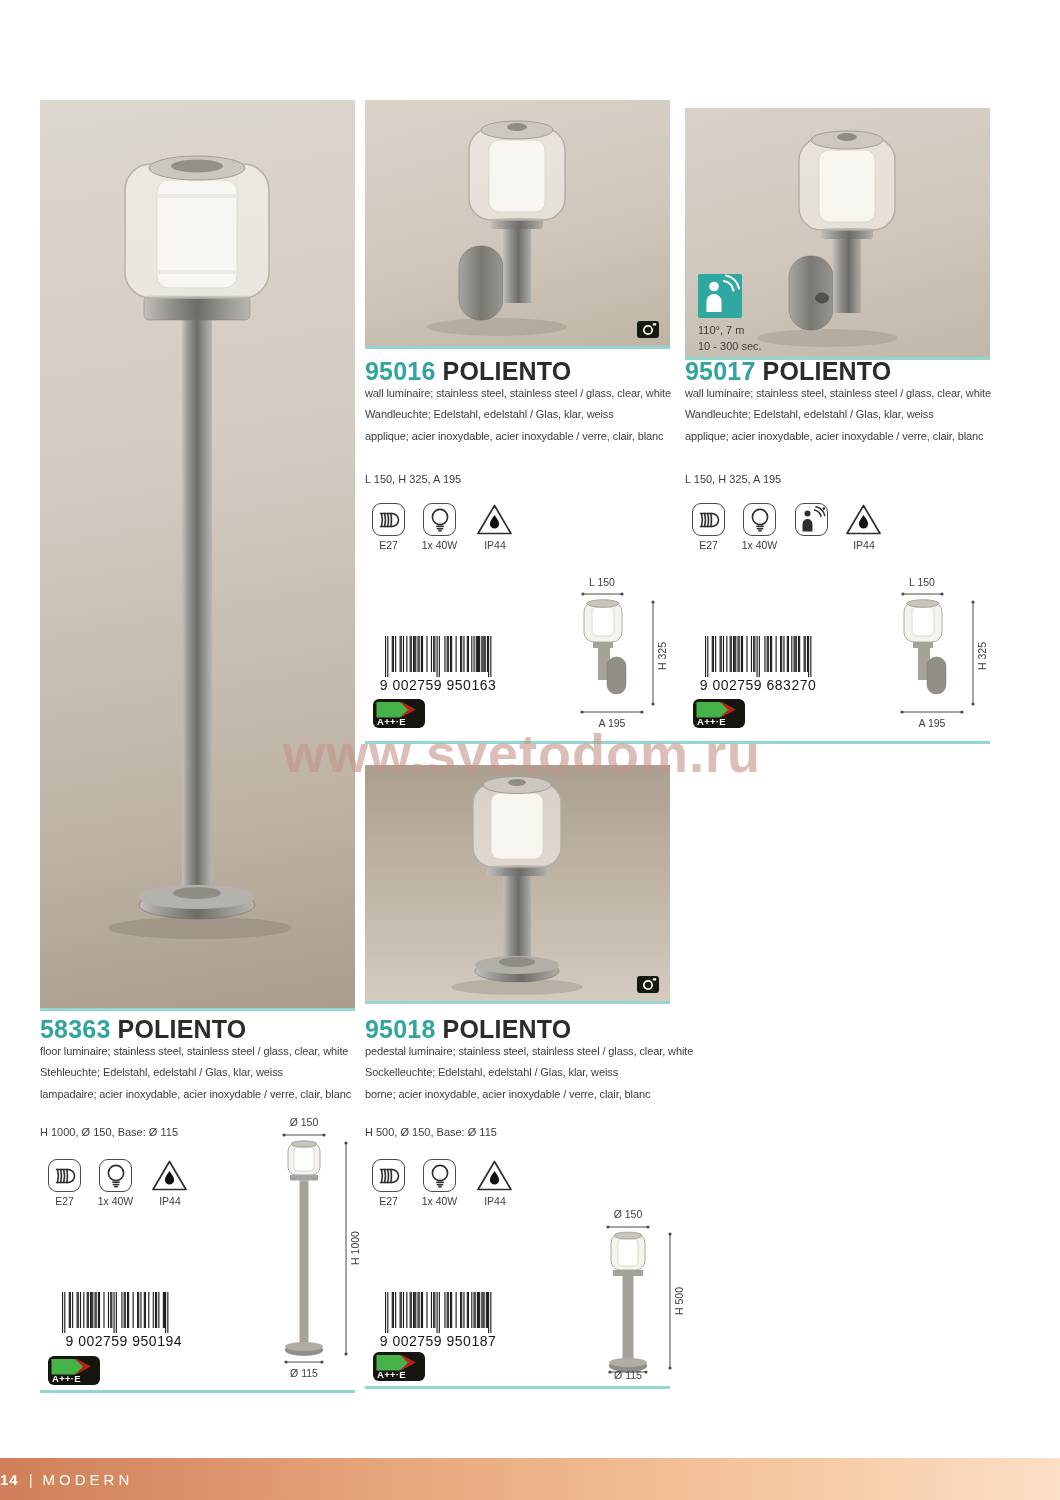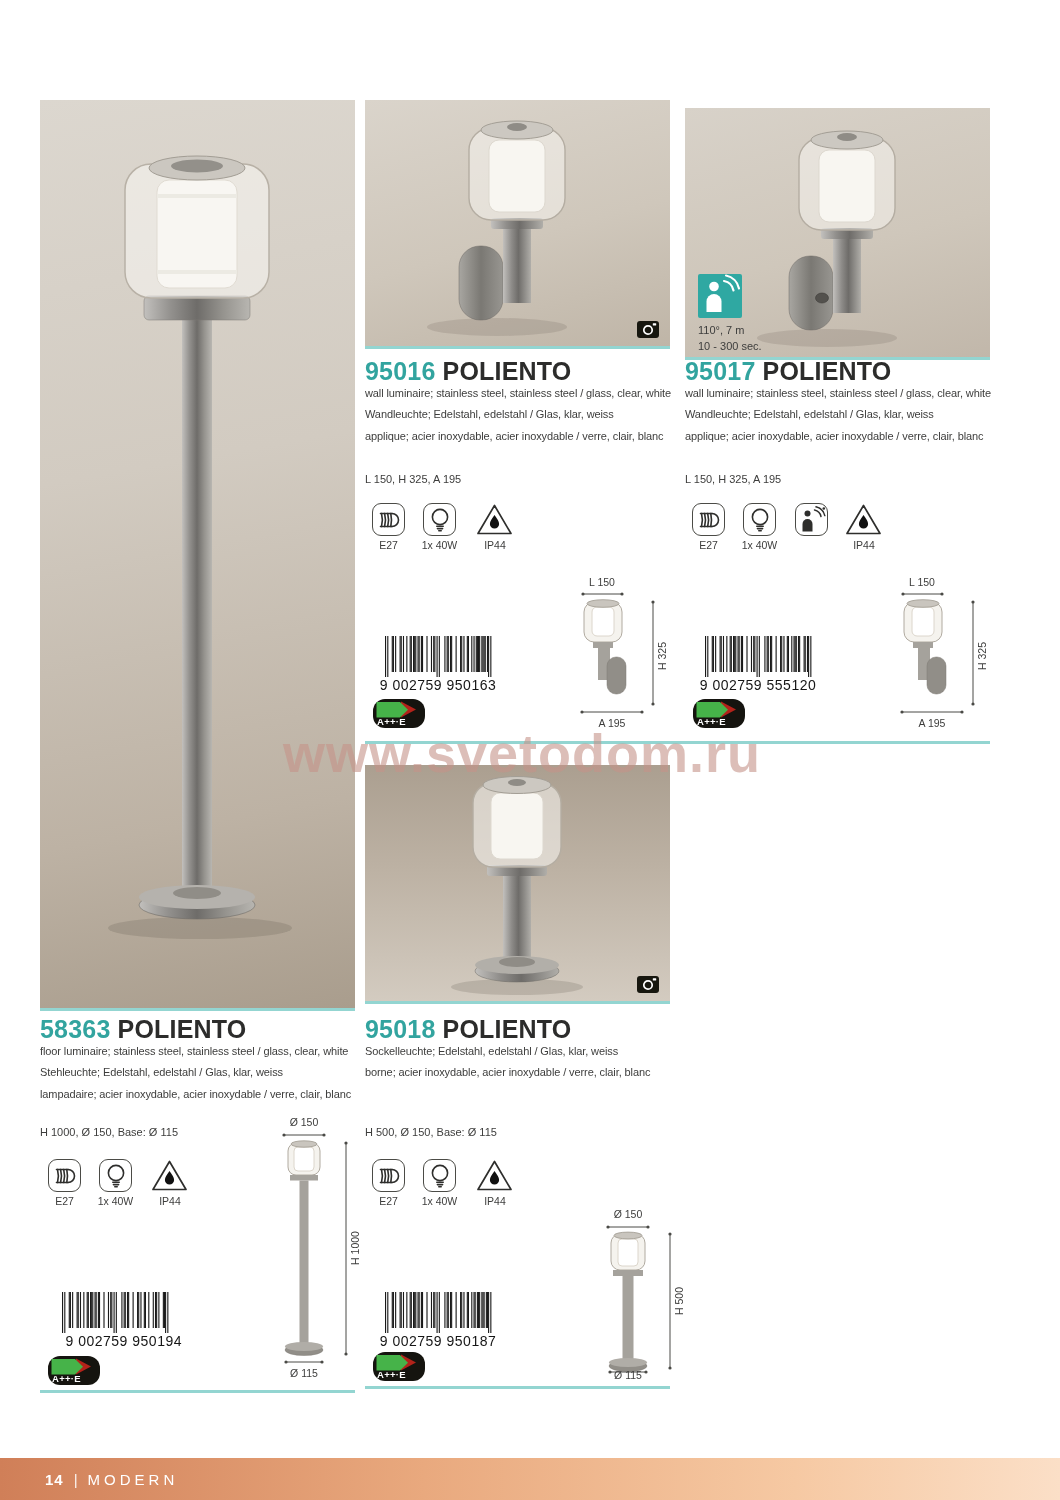--- a/index.html
+++ b/index.html
@@ -15,36 +15,36 @@
   .title .code{color:#32a49f;margin-right:7px;}
   .desc{position:absolute;font-size:11px;line-height:21.3px;color:#3d3d3c;letter-spacing:-.1px;white-space:nowrap;}
   .dims{position:absolute;font-size:11px;color:#3d3d3c;white-space:nowrap;text-align:center;}
 
   .iconbox{position:absolute;width:33px;height:33px;border:1.7px solid #4b4b46;border-radius:9px;display:flex;align-items:center;justify-content:center;box-sizing:border-box;}
   .ip-wrap{position:absolute;width:37px;height:33px;display:flex;align-items:flex-end;justify-content:center;}
   .iconlabel{position:absolute;font-size:10.5px;color:#3d3d3c;text-align:center;white-space:nowrap;}
 
   .barcode{position:absolute;}
   .bcnum{position:absolute;font-size:14px;color:#161616;text-align:center;letter-spacing:.5px;white-space:nowrap;}
-  .energy{position:absolute;width:52px;height:29px;background:#15140f;border-radius:12px;}
+  .energy{position:absolute;width:52px;height:29px;background:#15140f;border-radius:6px;}
   .energy svg{position:absolute;left:0;top:0;}
   .energy .elabel{position:absolute;left:4px;bottom:1.5px;font-size:9.5px;font-weight:bold;color:#fff;letter-spacing:.3px;}
 
   .rule{position:absolute;height:2.5px;background:#93d5d1;}
   .diagram{position:absolute;}
   .dt{font-family:"Liberation Sans",sans-serif;font-size:10.5px;fill:#3d3d3c;}
 
   .sensorbox{position:absolute;left:13px;top:166px;width:44px;height:44px;background:#2fa8a2;border-radius:2px;overflow:hidden;}
   .sensortext{position:absolute;left:13px;top:215px;font-size:11px;line-height:15.5px;color:#3d3d3c;}
   .camera{position:absolute;right:11px;bottom:8px;width:22px;height:17px;background:#17170f;border-radius:3px;display:flex;align-items:center;justify-content:center;}
 
   .watermark{position:absolute;left:283px;top:722px;font-size:54px;font-weight:bold;color:rgba(197,147,137,.6);letter-spacing:1px;z-index:60;white-space:nowrap;}
 
   .footer{position:absolute;left:0;top:1458px;width:1060px;height:42px;background:linear-gradient(90deg,#d07f58 0%,#e9a97e 40%,#f6c9a3 75%,#fbdfc7 100%);display:flex;align-items:center;color:#fff;font-size:15px;}
-  .footer .pg{margin-left:45px;font-weight:bold;letter-spacing:1px;}
+  .footer .pg{font-weight:bold;letter-spacing:1px;}
   .footer .dv{margin:0 10px;font-weight:normal;opacity:.9;}
   .footer .sec{letter-spacing:4px;}
 </style>
 </head>
 <body>
 
 <div class="page">
 
   <div class="photo" id="ph19">
     <svg width="315" height="908" viewBox="0 0 315 908">
@@ -380,21 +380,21 @@
         <rect x="89.60" y="0" width="1.12" height="36" fill="#1a1a1a"></rect>
         <rect x="90.72" y="0" width="1.12" height="36" fill="#1a1a1a"></rect>
         <rect x="92.96" y="0" width="1.12" height="36" fill="#1a1a1a"></rect>
         <rect x="94.08" y="0" width="1.12" height="36" fill="#1a1a1a"></rect>
         <rect x="98.56" y="0" width="1.12" height="36" fill="#1a1a1a"></rect>
         <rect x="99.68" y="0" width="1.12" height="36" fill="#1a1a1a"></rect>
         <rect x="101.92" y="0" width="1.12" height="36" fill="#1a1a1a"></rect>
         <rect x="103.04" y="0" width="1.12" height="41" fill="#1a1a1a"></rect>
         <rect x="105.28" y="0" width="1.12" height="41" fill="#1a1a1a"></rect>
       </svg></div>
-  <div class="bcnum" style="left:691px;top:677px;width:134px;">9 002759 555120</div>
+  <div class="bcnum" style="left:691px;top:677px;width:134px;">9 002759 683270</div>
   <div class="energy" style="left:693px;top:699px;">
     <svg width="46" height="29" viewBox="0 0 46 29">
         <polygon points="28,2.5 43,10.5 28,18.5" fill="#b3231a"></polygon>
         <polygon points="3.5,3 27,3 35,10.75 27,18.5 3.5,18.5" fill="#46b349"></polygon>
       </svg>
     <span class="elabel">A++·E</span>
   </div>
 
   <svg class="diagram" style="left:885px;top:574px;" width="110" height="160" viewBox="0 0 110 160">
     <text x="37" y="12" class="dt" text-anchor="middle">L 150</text>
@@ -534,20 +534,21 @@
       <circle cx="66" cy="248" r="1.6" fill="#4a4a46"></circle>
     <text x="48" y="263" class="dt" text-anchor="middle">Ø 115</text>
   </svg>
 
   <div class="rule" style="left:40px;top:1390px;width:315px;"></div>
 
   <div class="title" style="left:365px;top:1015px;">
     <span class="code">95018</span><span class="name">POLIENTO</span>
   </div>
   <div class="desc" style="left:365px;top:1041px;">
+    <div>pedestal luminaire; stainless steel, stainless steel / glass, clear, white</div>
     <div>Sockelleuchte; Edelstahl, edelstahl / Glas, klar, weiss</div>
     <div>borne; acier inoxydable, acier inoxydable / verre, clair, blanc</div>
   </div>
   <div class="dims" style="left:365px;top:1126px;">H 500, Ø 150, Base: Ø 115</div>
 
   <div class="iconbox" style="left:372px;top:1159px;">
     <svg width="28" height="28" viewBox="0 0 28 28" stroke="#2e2e2c" stroke-width="1.6" fill="none" stroke-linecap="round">
       <path d="M5.5 7.5 H17"></path>
         <path d="M5.5 20.5 H17"></path>
       <path d="M6.5 7.5 q1.8 6.5 0 13"></path>

